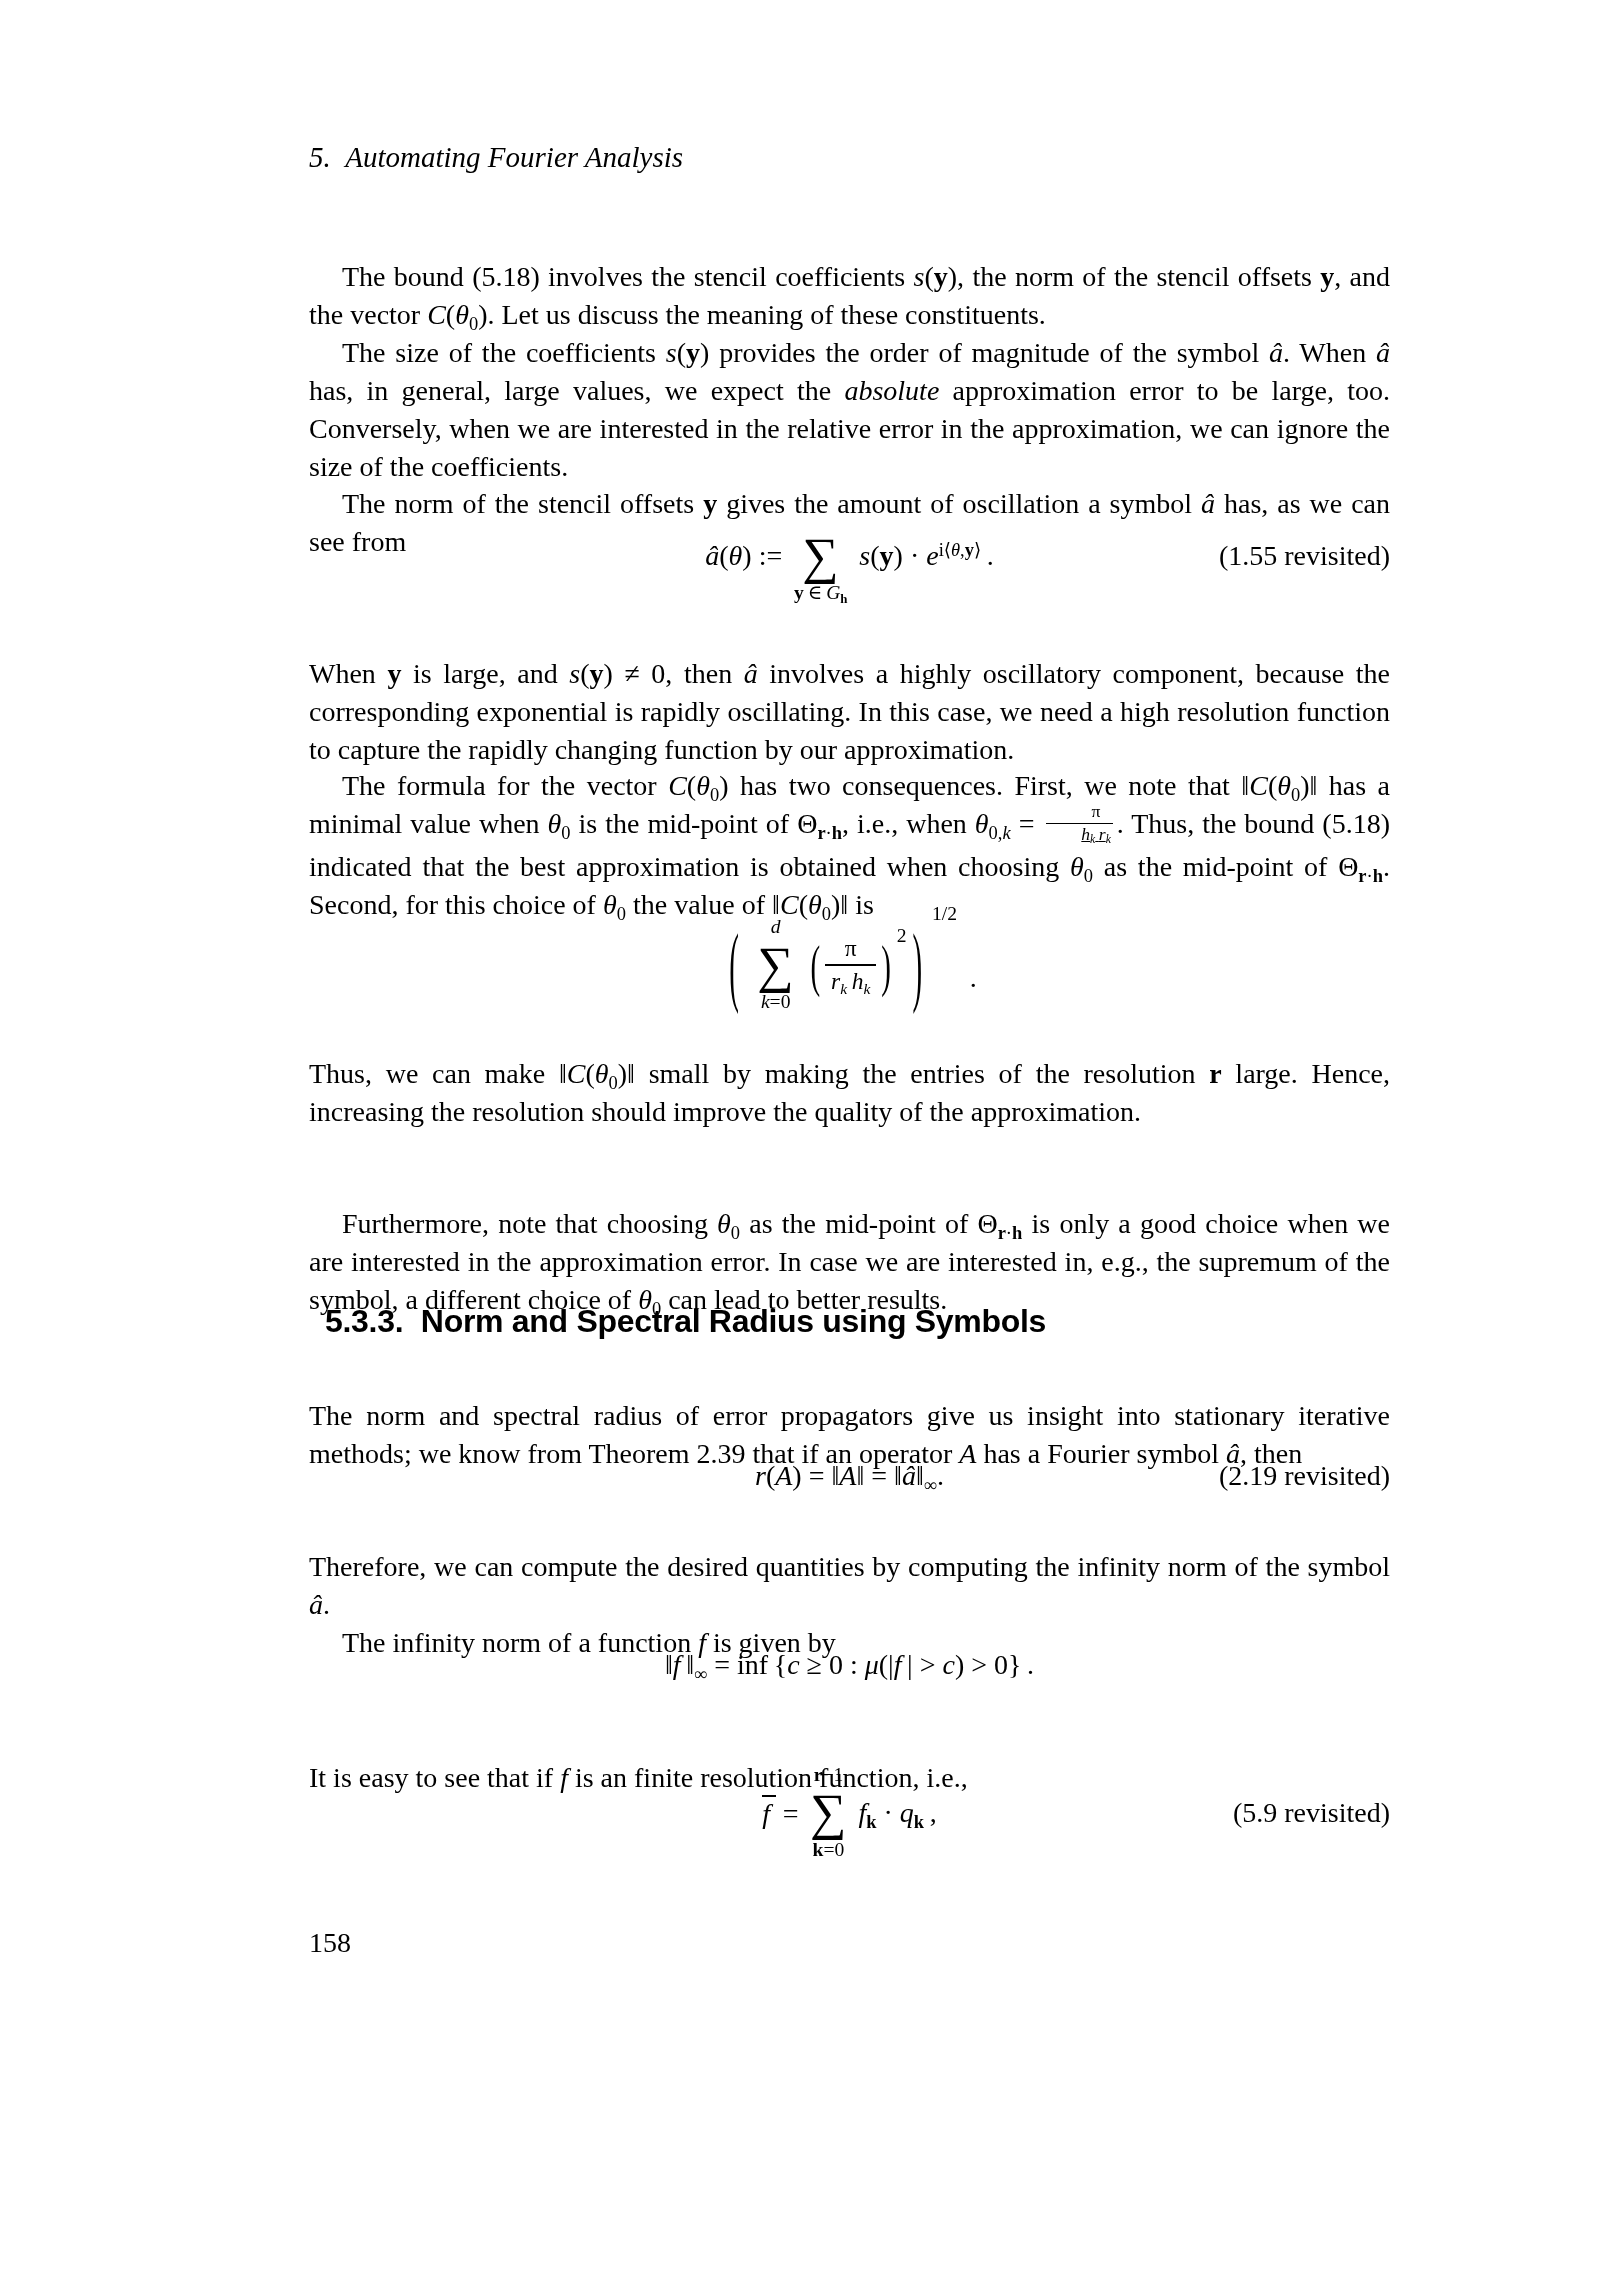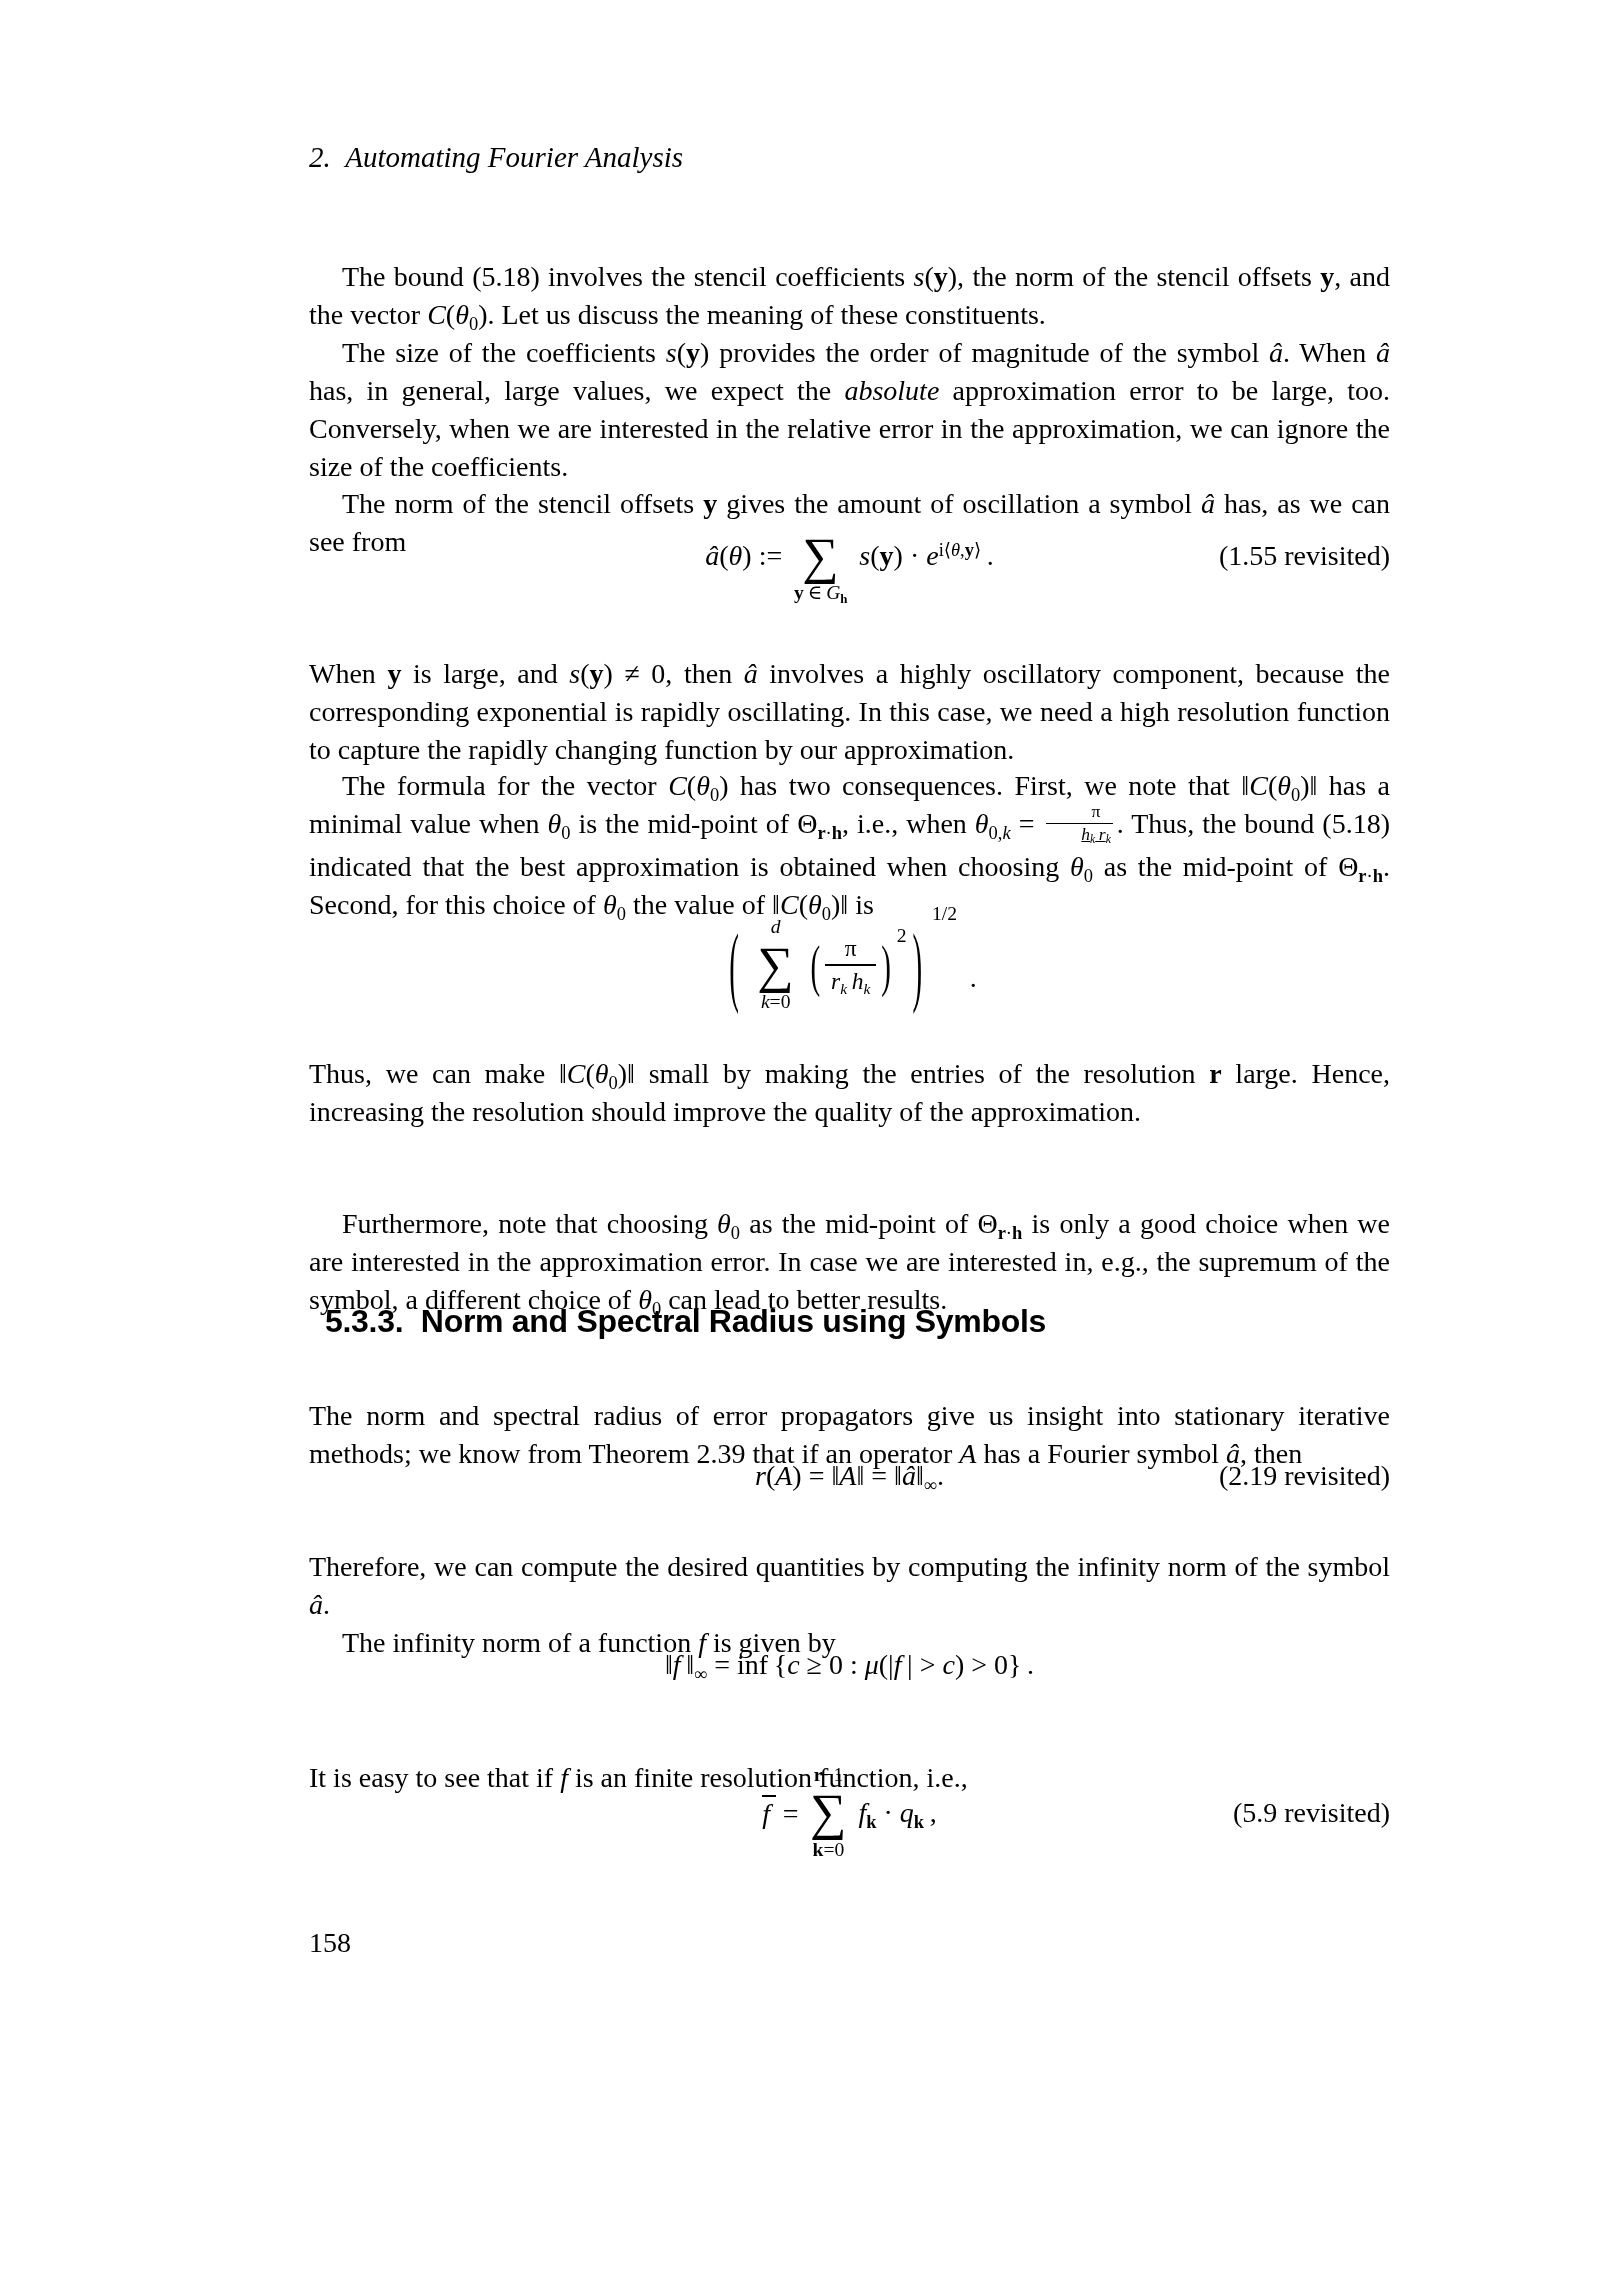--- a/index.html
+++ b/index.html
@@ -70,21 +70,21 @@
   .exp2{font-size:19.6px;position:relative;top:-29px;left:1px;}
   .exp12{font-size:19.6px;position:relative;top:-51px;left:2.9px;}
   .eq-period{position:relative;top:12.7px;margin-left:15.7px;}
   .pagenum{position:absolute;left:309px;top:1927px;font-size:28px;}
 </style>
 </head>
 <body>
 
 <div class="page">
 
-  <div class="block runhead" style="top:140px">2. Automating Fourier Analysis</div>
+  <div class="block runhead" style="top:140px">5. Automating Fourier Analysis</div>
 
   <p class="block para indent" style="top:231px">The bound (5.18) involves the stencil coefficients <i>s</i>(<b>y</b>), the norm of the stencil offsets <b>y</b>, and the vector <i>C</i>(<i>θ</i><sub>0</sub>). Let us discuss the meaning of these constituents.</p>
 
   <p class="block para indent" style="top:307px">The size of the coefficients <i>s</i>(<b>y</b>) provides the order of magnitude of the symbol <i>â</i>. When <i>â</i> has, in general, large values, we expect the <i>absolute</i> approximation error to be large, too. Conversely, when we are interested in the relative error in the approximation, we can ignore the size of the coefficients.</p>
 
   <p class="block para indent" style="top:458px">The norm of the stencil offsets <b>y</b> gives the amount of oscillation a symbol <i>â</i> has, as we can see from</p>
 
   <div class="block equation" style="top:505px;height:102px">
     <span><i>â</i>(<i>θ</i>) :=</span>
     <span class="sum">

